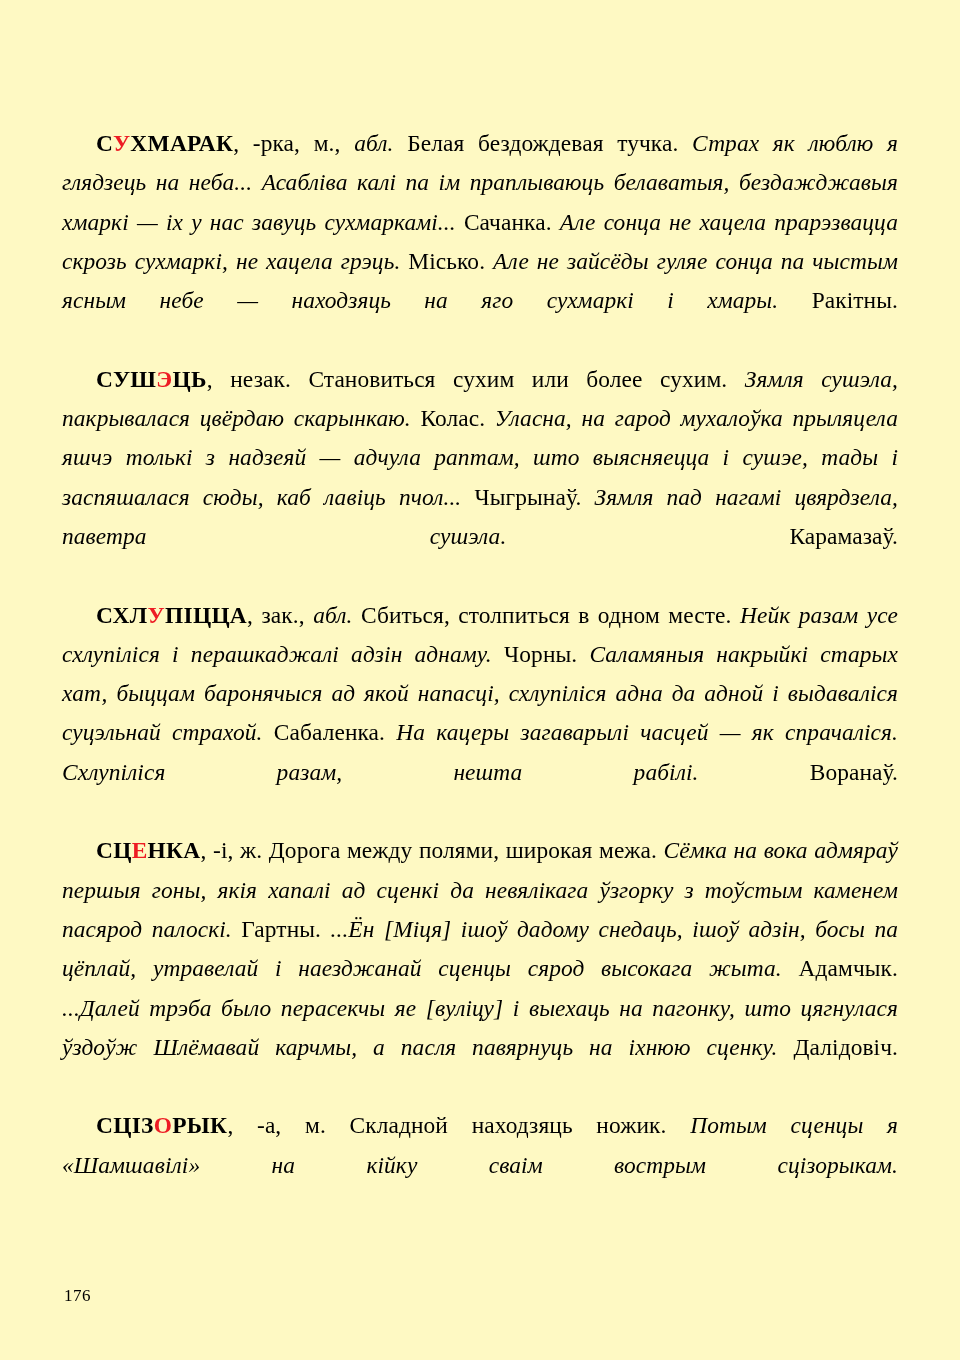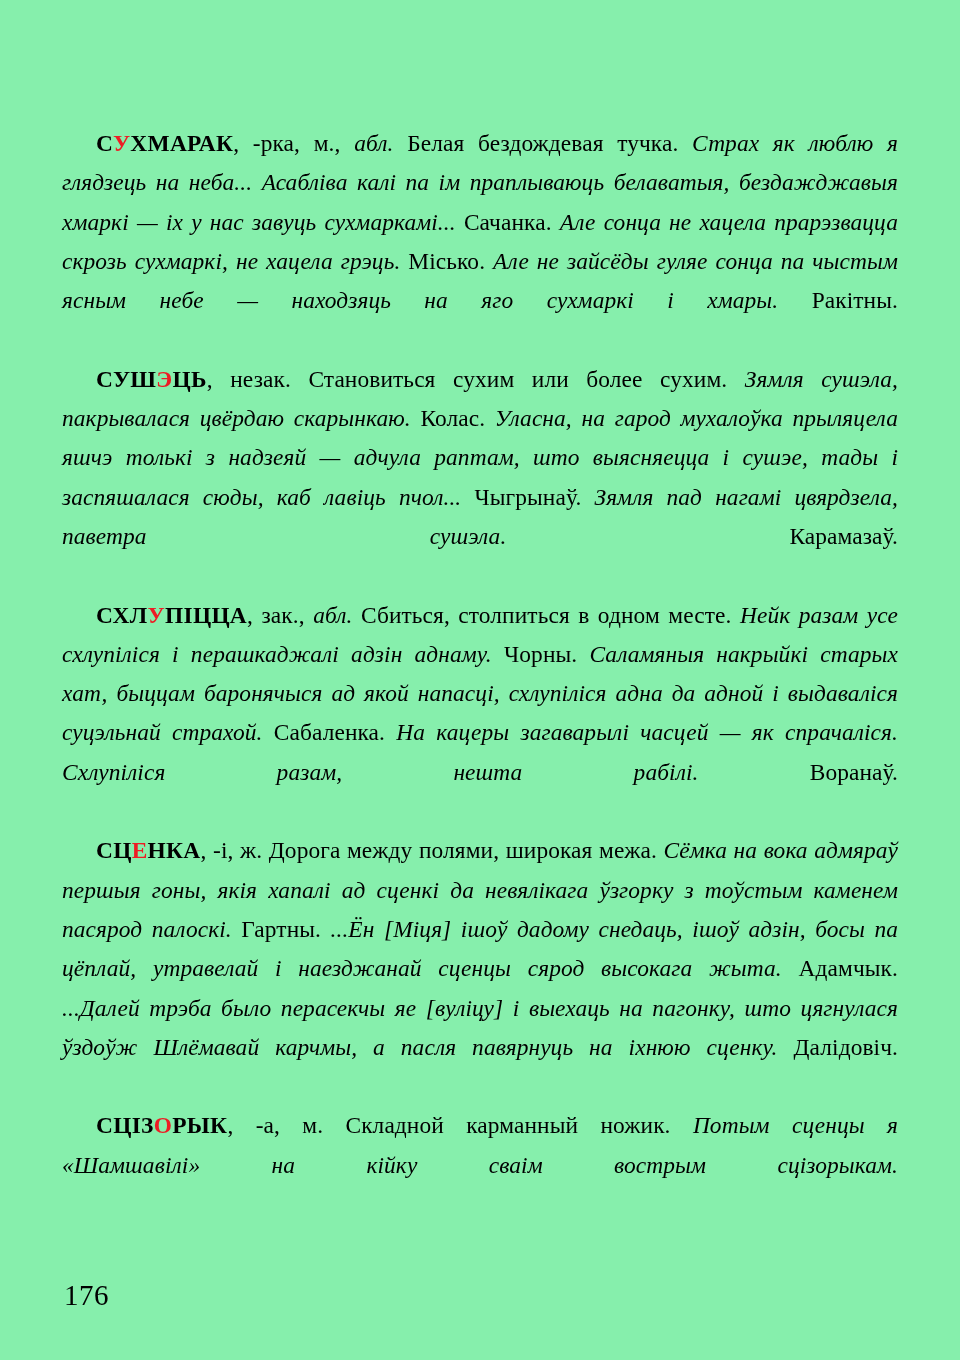--- a/index.html
+++ b/index.html
@@ -13,21 +13,21 @@
     height: 1360px;
     overflow: hidden;
     font-family: "Liberation Serif", "DejaVu Serif", serif;
     color: #000000;
   }
 
   #page {
     position: relative;
     width: 960px;
     height: 1360px;
-    background: #86efac;
+    background: #fef9c3;
     box-sizing: border-box;
     padding: 124px 62px 0 62px;
   }
 
   .entries {
     display: block;
   }
 
   .entry {
     display: block;
@@ -73,35 +73,35 @@
     font-style: italic;
   }
   .source {
     font-style: normal;
   }
 
   .page-number {
     position: absolute;
     left: 64px;
     bottom: 52px;
-    font-size: 29px;
+    font-size: 17px;
     line-height: 25px;
     font-style: normal;
     font-weight: normal;
     letter-spacing: 0.5px;
   }
 </style>
 </head>
 <body>
 
 <div id="page">
 
   <div class="entries" id="entries">
       <p class="entry"><span class="headword"><span>С</span><span class="stress">У</span><span>ХМАРАК</span></span><span class="gram">, -рка, м., </span><span class="gram-it">абл.</span><span class="gloss"> Белая бездождевая тучка. </span><span class="quote">Страх як люблю я глядзець на неба... Асабліва калі па ім праплываюць белаватыя, бездажджавыя хмаркі — іх у нас завуць сухмаркамі... </span><span class="source">Сачанка. </span><span class="quote">Але сонца не хацела прарэзвацца скрозь сухмаркі, не хацела грэць. </span><span class="source">Місько. </span><span class="quote">Але не зайсёды гуляе сонца па чыстым ясным небе — находзяць на яго сухмаркі і хмары. </span><span class="source">Ракітны.</span></p>
       <p class="entry"><span class="headword"><span>СУШ</span><span class="stress">Э</span><span>ЦЬ</span></span><span class="gram">, незак.</span><span class="gloss"> Становиться сухим или более сухим. </span><span class="quote">Зямля сушэла, пакрывалася цвёрдаю скарынкаю. </span><span class="source">Колас. </span><span class="quote">Уласна, на гарод мухалоўка прыляцела яшчэ толькі з надзеяй — адчула раптам, што выясняецца і сушэе, тады і заспяшалася сюды, каб лавіць пчол... </span><span class="source">Чыгрынаў. </span><span class="quote">Зямля пад нагамі цвярдзела, паветра сушэла. </span><span class="source">Карамазаў.</span></p>
       <p class="entry"><span class="headword"><span>СХЛ</span><span class="stress">У</span><span>ПІЦЦА</span></span><span class="gram">, зак., </span><span class="gram-it">абл.</span><span class="gloss"> Сбиться, столпиться в одном месте. </span><span class="quote">Нейк разам усе схлупіліся і перашкаджалі адзін аднаму. </span><span class="source">Чорны. </span><span class="quote">Саламяныя накрыйкі старых хат, быццам баронячыся ад якой напасці, схлупіліся адна да адной і выдаваліся суцэльнай страхой. </span><span class="source">Сабаленка. </span><span class="quote">На кацеры загаварылі часцей — як спрачаліся. Схлупіліся разам, нешта рабілі. </span><span class="source">Воранаў.</span></p>
       <p class="entry"><span class="headword"><span>СЦ</span><span class="stress">Е</span><span>НКА</span></span><span class="gram">, -і, ж.</span><span class="gloss"> Дорога между полями, широкая межа. </span><span class="quote">Сёмка на вока адмяраў першыя гоны, якія хапалі ад сценкі да невялікага ўзгорку з тоўстым каменем пасярод палоскі. </span><span class="source">Гартны. </span><span class="quote">...Ён [Міця] ішоў дадому снедаць, ішоў адзін, босы па цёплай, утравелай і наезджанай сценцы сярод высокага жыта. </span><span class="source">Адамчык. </span><span class="quote">...Далей трэба было перасекчы яе [вуліцу] і выехаць на пагонку, што цягнулася ўздоўж Шлёмавай карчмы, а пасля павярнуць на іхнюю сценку. </span><span class="source">Далідовіч.</span></p>
-      <p class="entry"><span class="headword"><span>СЦІЗ</span><span class="stress">О</span><span>РЫК</span></span><span class="gram">, -а, м.</span><span class="gloss"> Складной карманный ножик. </span><span class="quote">Потым сценцы я «Шамшавілі» на кійку сваім вострым сцізорыкам.</span></p>
+      <p class="entry"><span class="headword"><span>СЦІЗ</span><span class="stress">О</span><span>РЫК</span></span><span class="gram">, -а, м.</span><span class="gloss"> Складной находзяць ножик. </span><span class="quote">Потым сценцы я «Шамшавілі» на кійку сваім вострым сцізорыкам.</span></p>
     </div>
 
   <div class="page-number">176</div>
 
 </div>
 
 </body></html>

